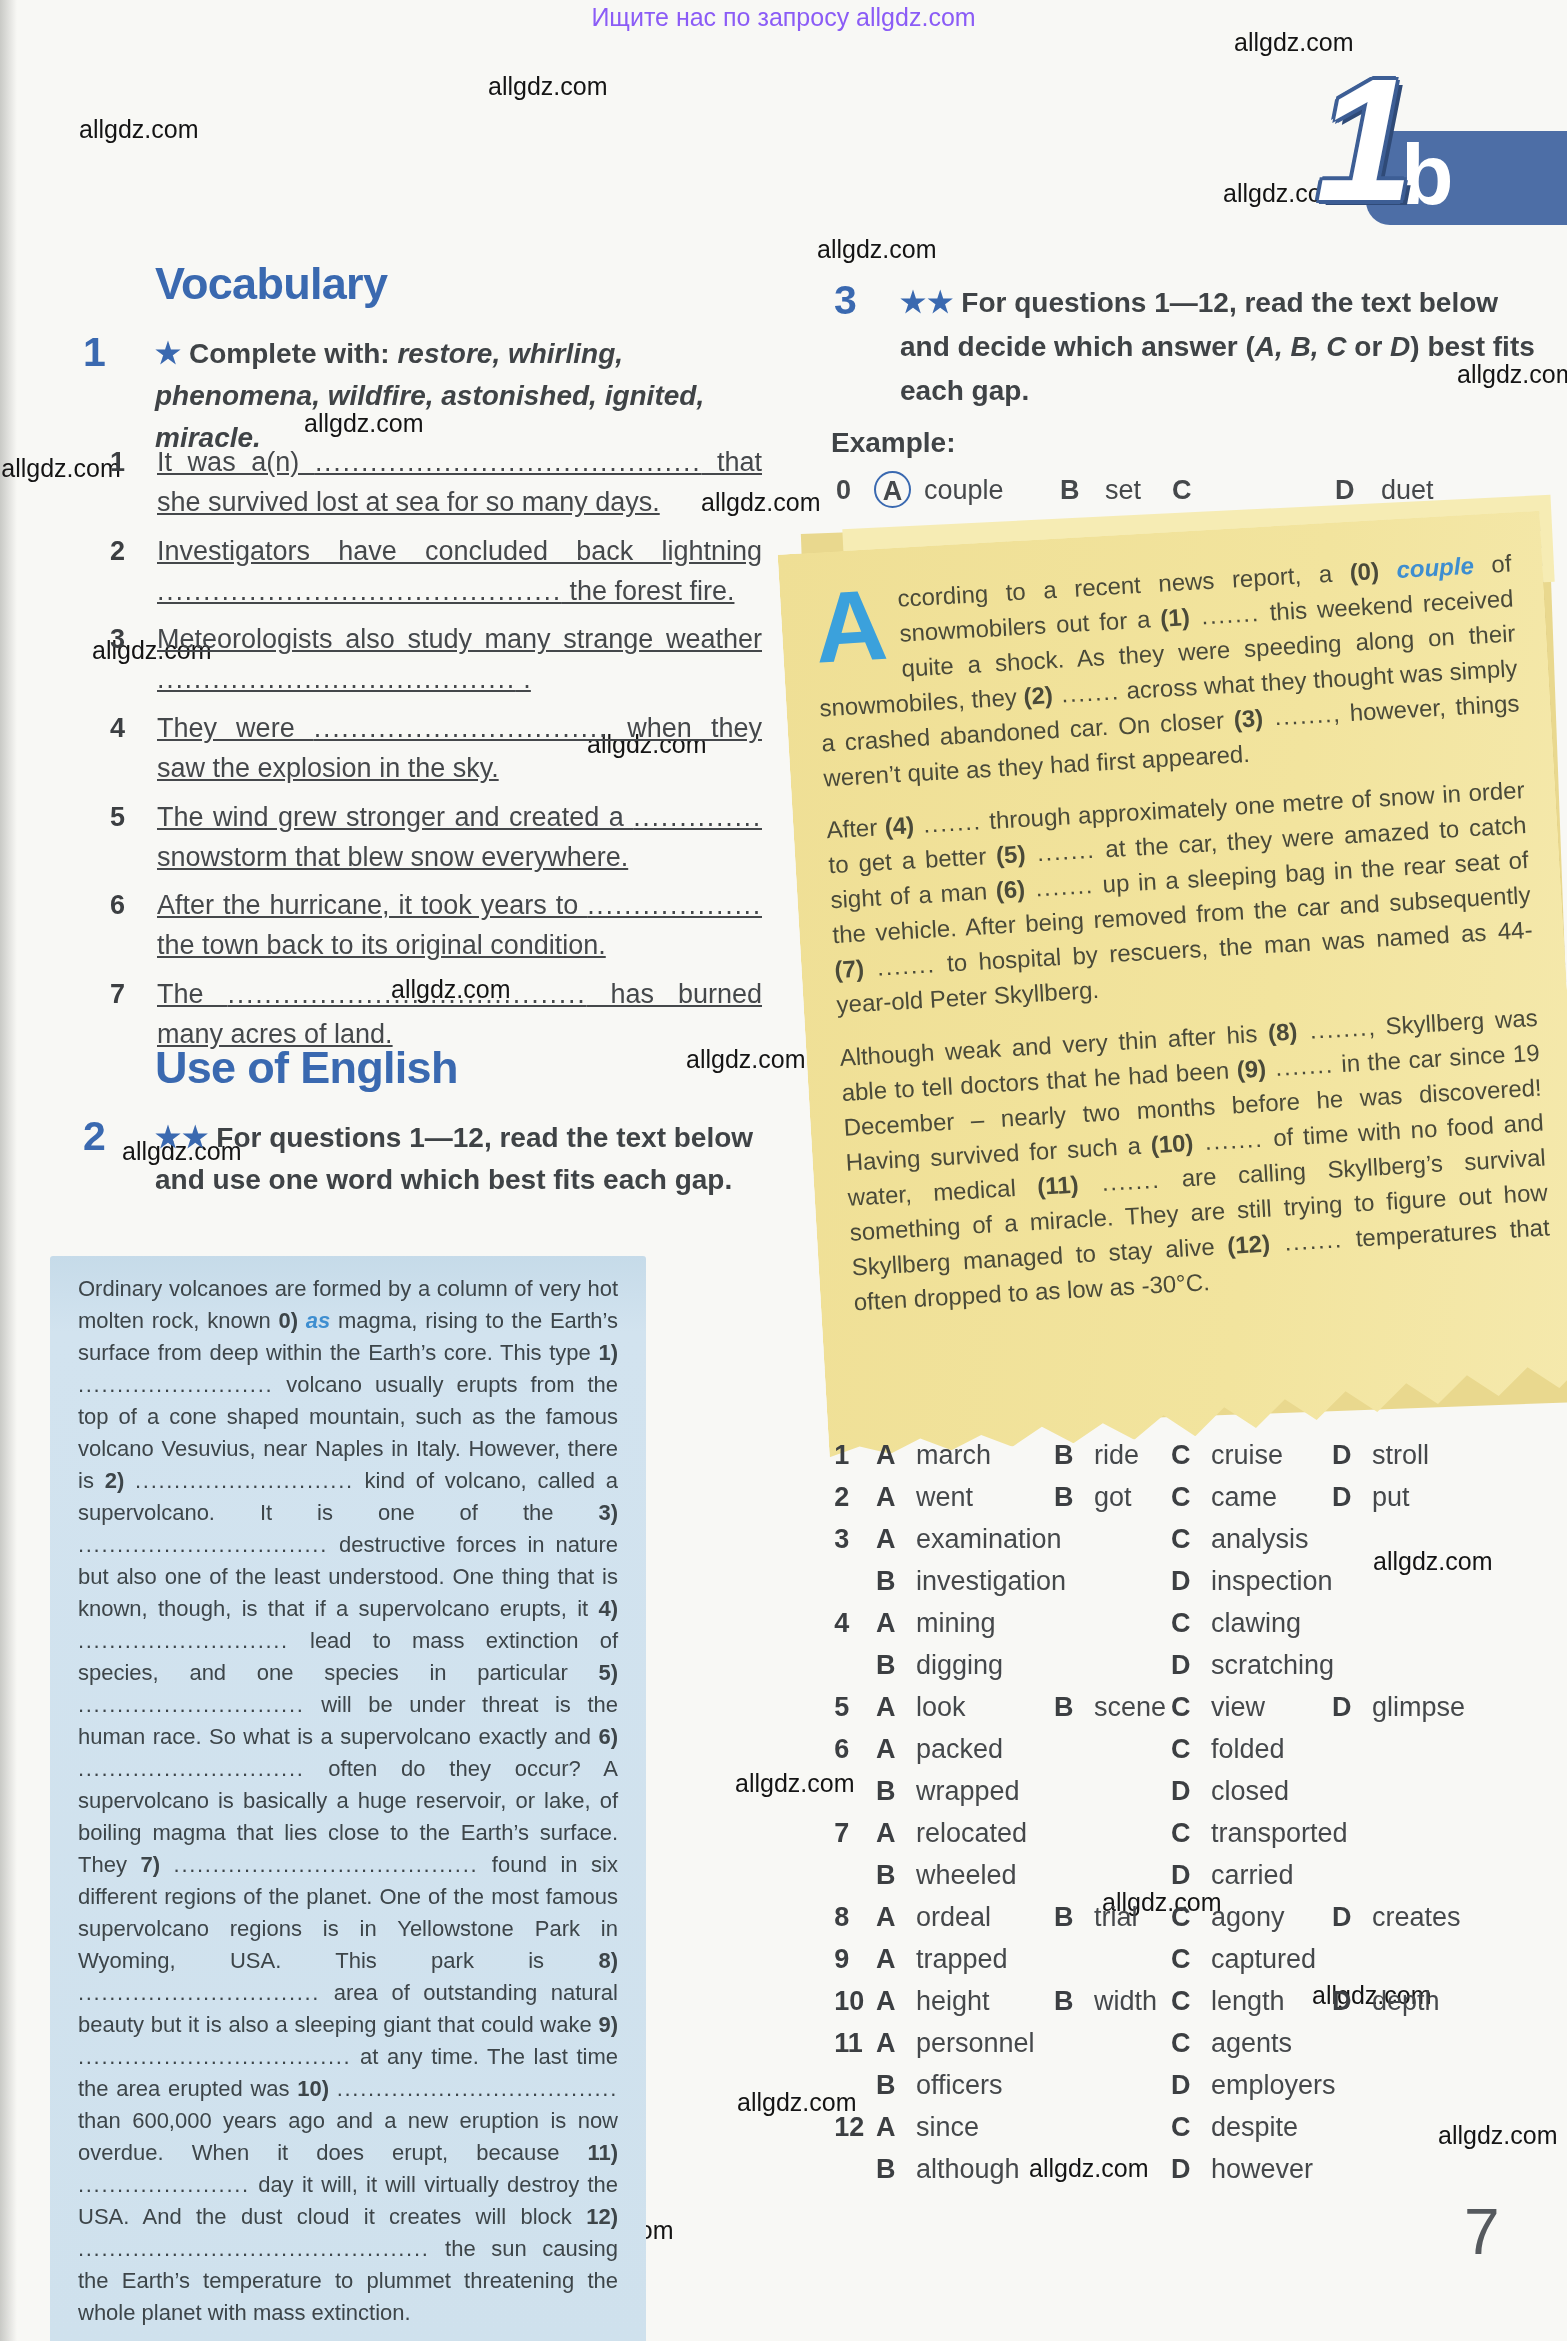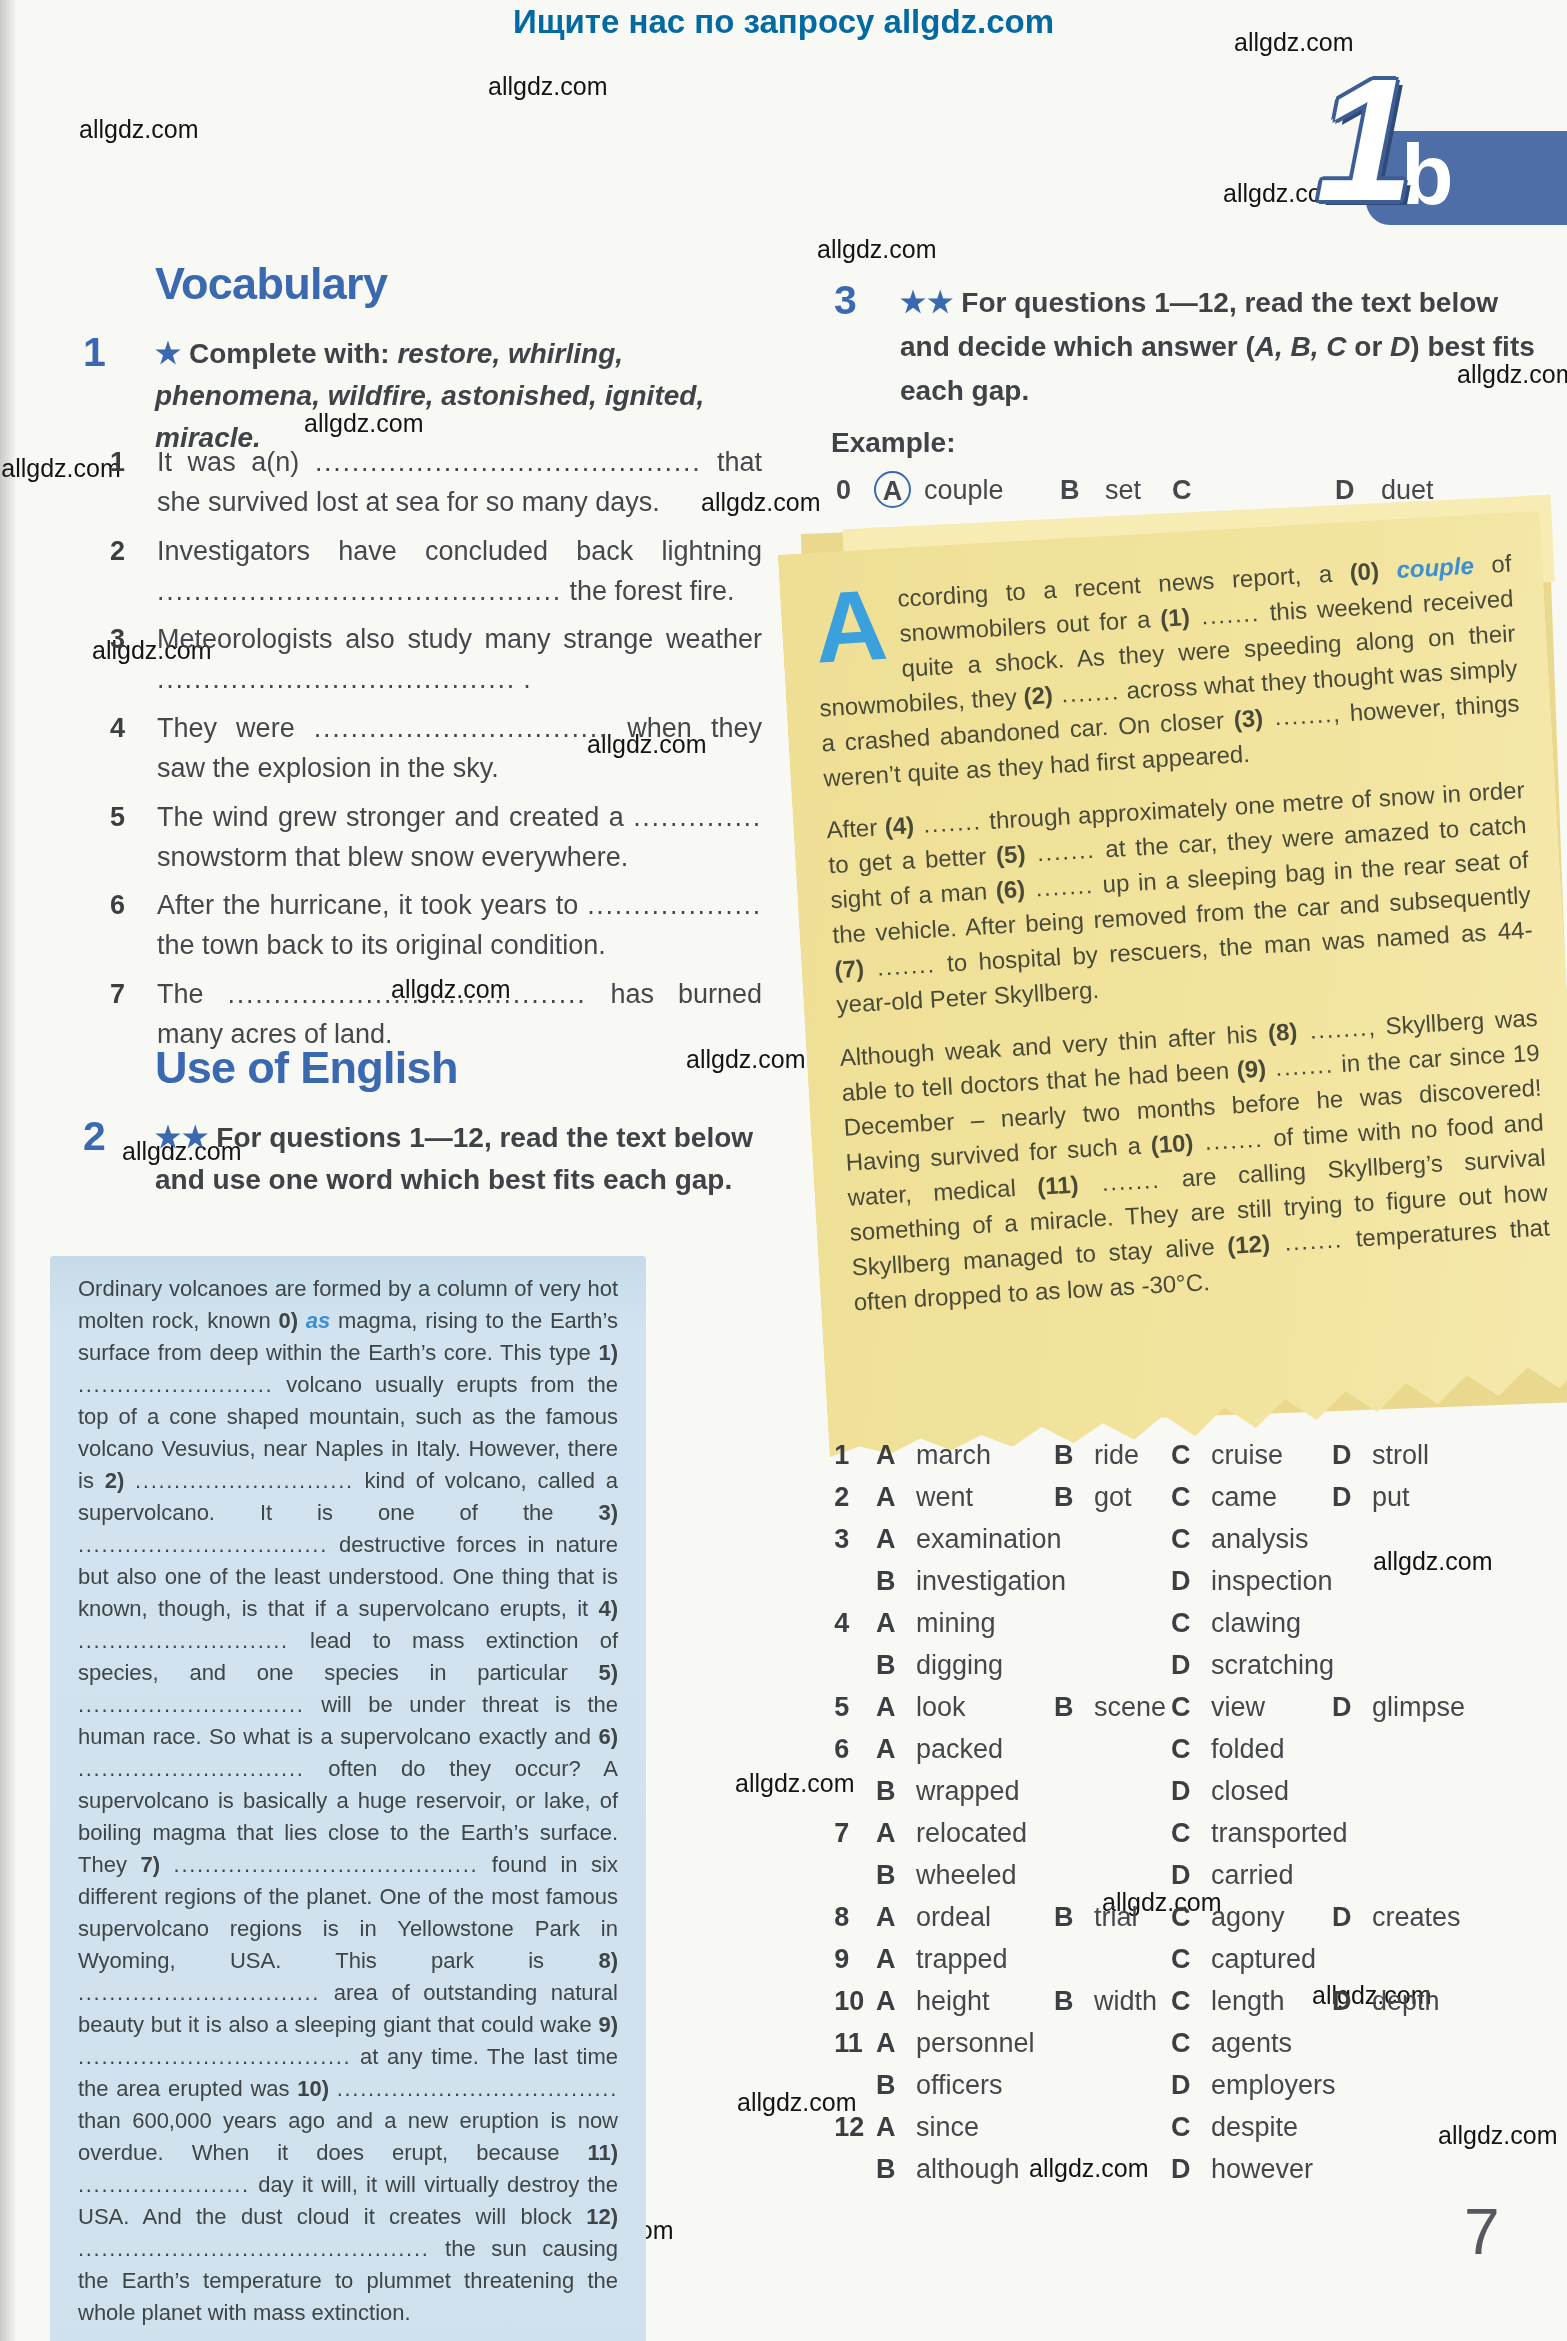--- a/index.html
+++ b/index.html
@@ -4,21 +4,21 @@
 <style>
   html,body{margin:0;padding:0;}
   body{width:1567px;height:2342px;position:relative;background:#eceeec;
        font-family:"Liberation Sans", sans-serif;}
   .page{position:absolute;left:0;top:0;width:1567px;height:2342px;overflow:hidden;
         background:#f8f8f5;color:#45484b;}
   .edge{position:absolute;left:0;top:0;width:17.4px;height:100%;
         background:linear-gradient(90deg,#b9bab6,#f8f8f5);opacity:.75;}
   
   .green-banner{position:absolute;left:0;top:2.7px;width:100%;text-align:center;
-        font-size:33px;font-weight:700;color:#0369a1;}
+        font-size:25px;font-weight:400;color:#8b5cf6;}
   .footer{position:absolute;left:0;top:2299px;width:100%;text-align:center;
         font-size:27px;font-weight:600;color:#55258d;}
   
   .wm{position:absolute;font-size:25px;color:#141414;white-space:nowrap;}
   .wm.small{font-size:19.4px;}
   
   .badge-rect{position:absolute;left:1366px;top:131px;width:201px;height:94px;
         background:#4d6ea6;border-radius:24px 0 0 24px;}
   .badge-b{position:absolute;left:35px;top:-4px;font-size:86px;font-weight:bold;color:#fff;line-height:94px;}
   .badge-one{position:absolute;left:1316px;top:52px;font-size:175px;font-weight:bold;font-style:italic;
@@ -37,21 +37,21 @@
   .star{color:#3a69b0;font-size:29px;letter-spacing:1.3px;margin-right:6.7px;font-style:normal;}
   
   .instr{position:absolute;font-size:28px;font-weight:bold;color:#3f4346;line-height:42px;}
   #ex1-intro{left:155px;top:332px;width:610px;}
   #ex2-intro{left:155px;top:1116px;width:610px;}
   #ex3-intro{left:900px;top:280px;width:641px;line-height:44px;}
   
   #vocab-items{position:absolute;left:157px;top:442px;width:605px;font-size:27px;line-height:40px;}
   .vitem{position:relative;margin-bottom:8.7px;}
   .vnum{position:absolute;left:-47px;top:0;font-weight:bold;color:#3c3f42;}
-  .vtext{text-align:justify;}
+  .vtext{text-align:justify;text-decoration:underline;}
   
   .seg-b{font-weight:bold;}
   .seg-i{font-style:italic;}
   .seg-ib{font-style:italic;font-weight:bold;}
   .seg-bi{font-style:italic;color:#3e8ed0;font-weight:600;}
   .seg-g{letter-spacing:1.7px;}
   
   .blue-box{position:absolute;left:50px;top:1256px;width:596px;min-height:963px;
         background:linear-gradient(180deg,#c6dbe9,#d2e3ef 7%,#cfe1ed);
         border-radius:3px;box-sizing:border-box;padding:17.4px 28px 20px 28px;}

